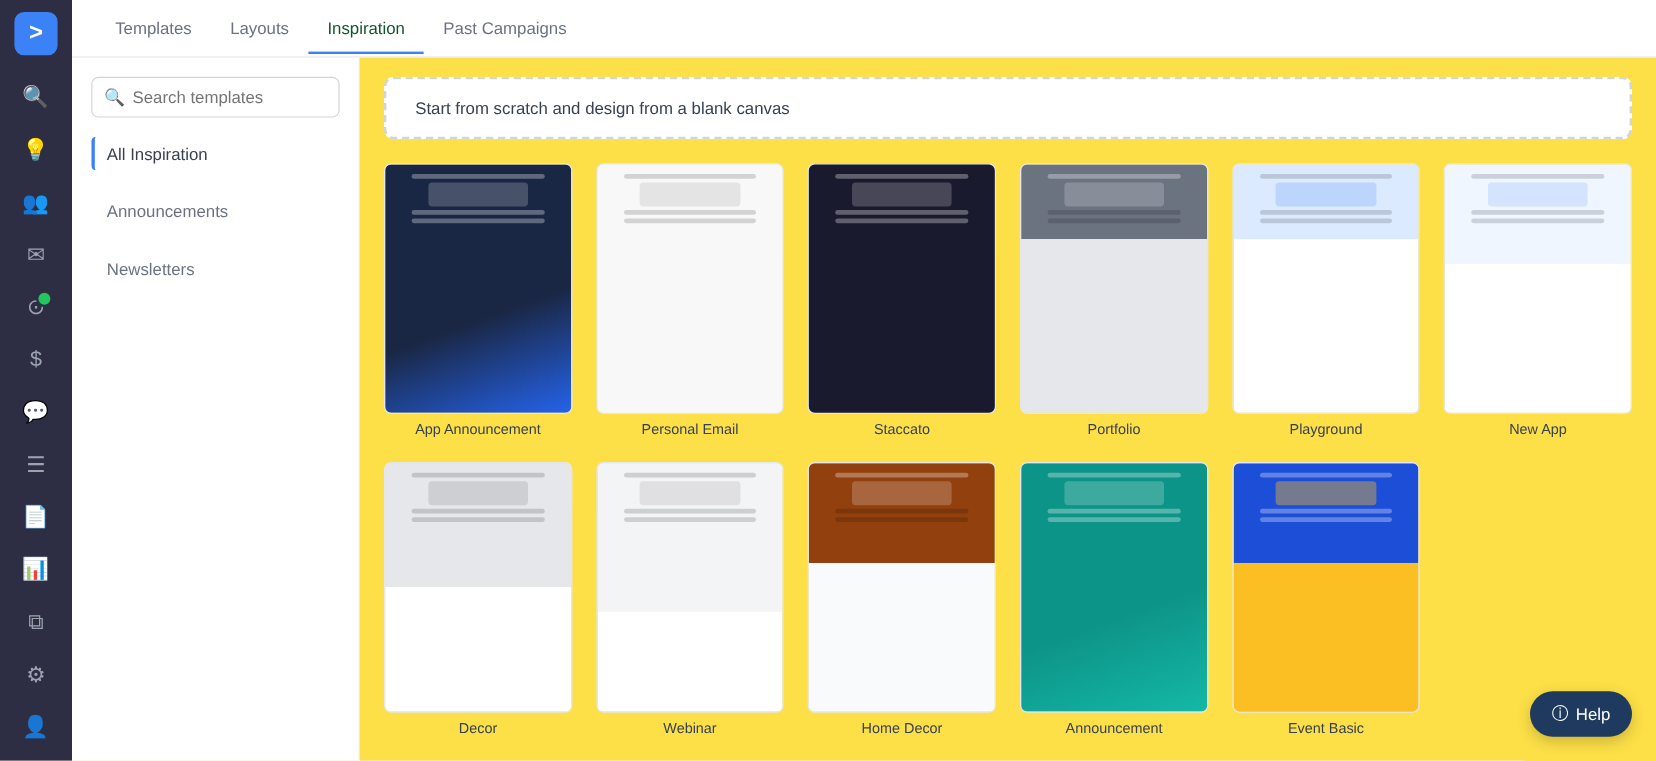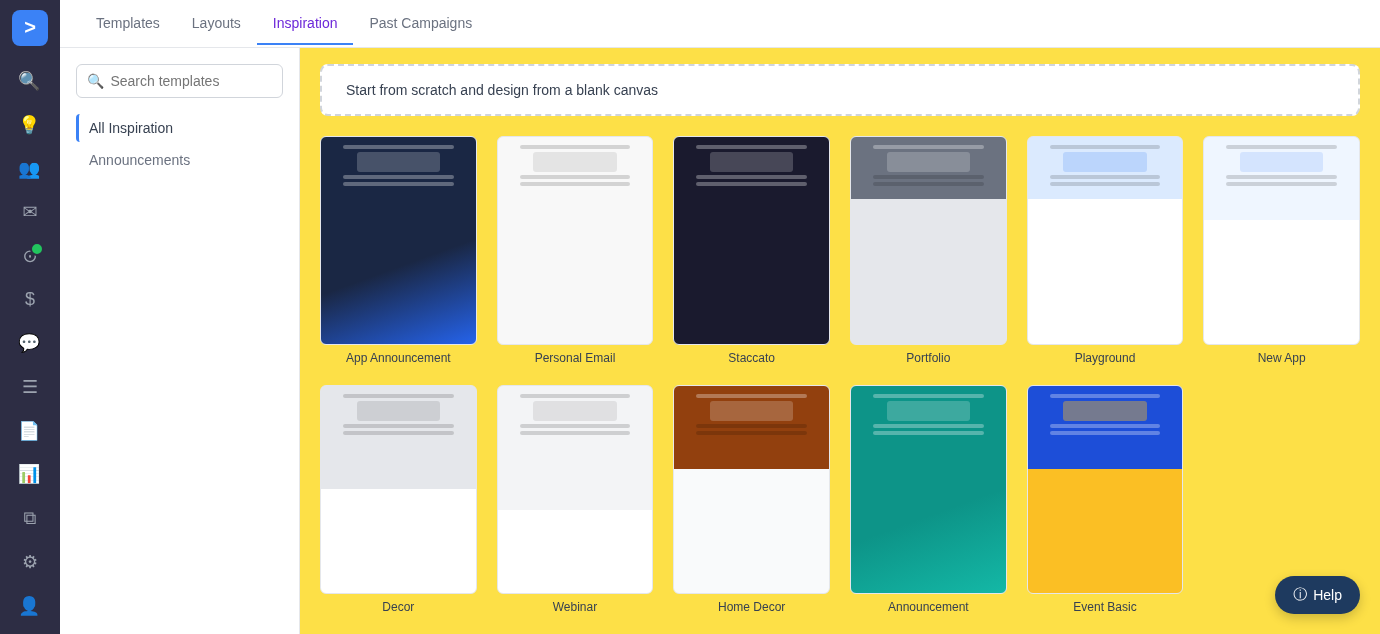--- a/index.html
+++ b/index.html
@@ -63,21 +63,21 @@
     }
     .nav-tab {
       padding: 12px 16px;
       font-size: 14px;
       color: #6b7280;
       cursor: pointer;
       border-bottom: 2px solid transparent;
       margin-bottom: -1px;
       text-decoration: none;
     }
-    .nav-tab.active { color: #6d28d9; border-bottom-color: #3b82f6; font-weight: 500; }
+    .nav-tab.active { color: #14532d; border-bottom-color: #3b82f6; font-weight: 500; }
 
     
     .content-area {
       display: flex;
       flex: 1;
       overflow: hidden;
     }
 
     
     .left-panel {
@@ -97,21 +97,21 @@
       gap: 6px;
       margin-bottom: 16px;
     }
     .search-box input {
       border: none; outline: none;
       font-size: 14px; color: #374151;
       background: transparent;
       width: 100%;
     }
     .search-icon-inner { color: #9ca3af; font-size: 14px; }
-    .filter-section { display: flex; flex-direction: column; gap: 4px; }
+    .filter-section { display: flex; flex-direction: column; gap: 20px; }
     .filter-item {
       padding: 6px 10px;
       font-size: 14px;
       color: #6b7280;
       cursor: pointer;
       border-radius: 4px;
       border-left: 3px solid transparent;
     }
     .filter-item.active { color: #374151; border-left-color: #3b82f6; font-weight: 500; }
 
@@ -267,20 +267,21 @@
   <div class="content-area">
 
     <div class="left-panel">
       <div class="search-box">
         <span class="search-icon-inner">🔍</span>
         <input type="text" placeholder="Search templates" style="">
       </div>
       <div class="filter-section">
         <div class="filter-item active">All Inspiration</div>
         <div class="filter-item">Announcements</div>
+        <div class="filter-item">Newsletters</div>
       </div>
     </div>
 
     <div class="templates-area">
 
       <div class="scratch-banner">
         <span class="scratch-banner-text">Start from scratch and design from a blank canvas</span>
       </div>
 
       <div class="templates-grid">

